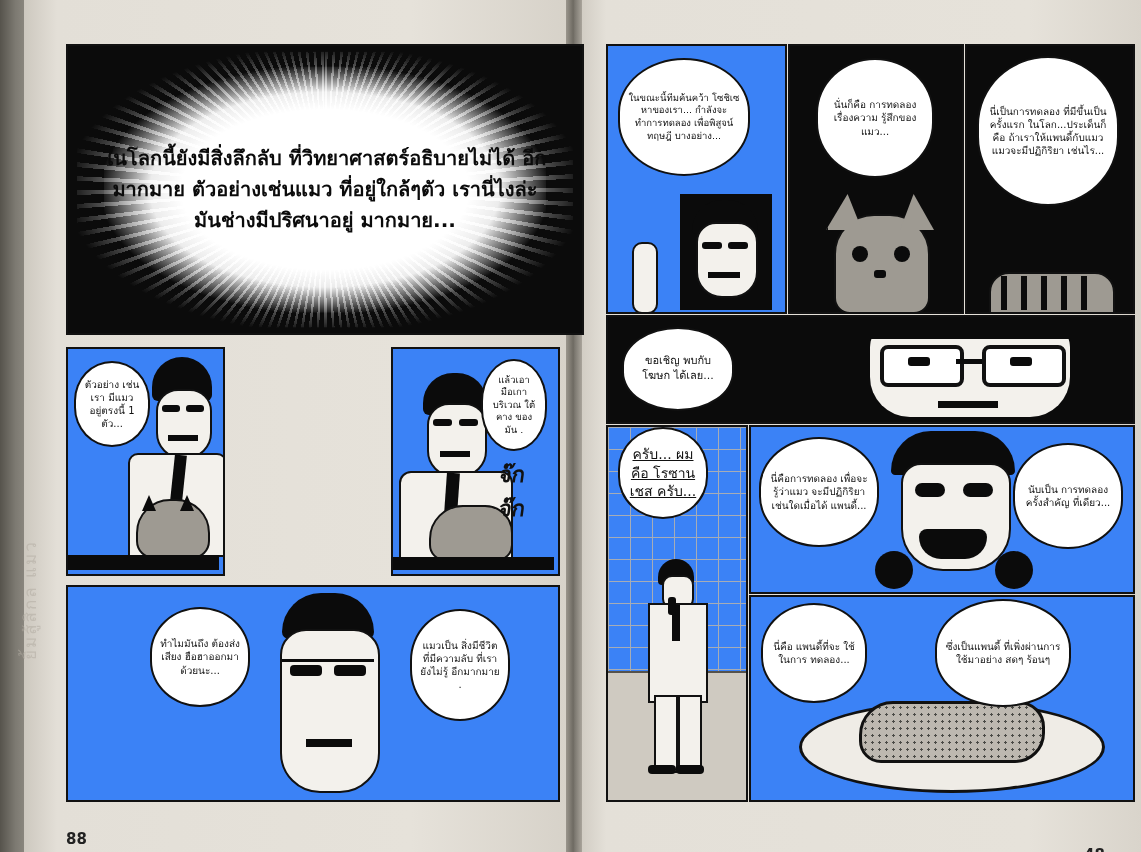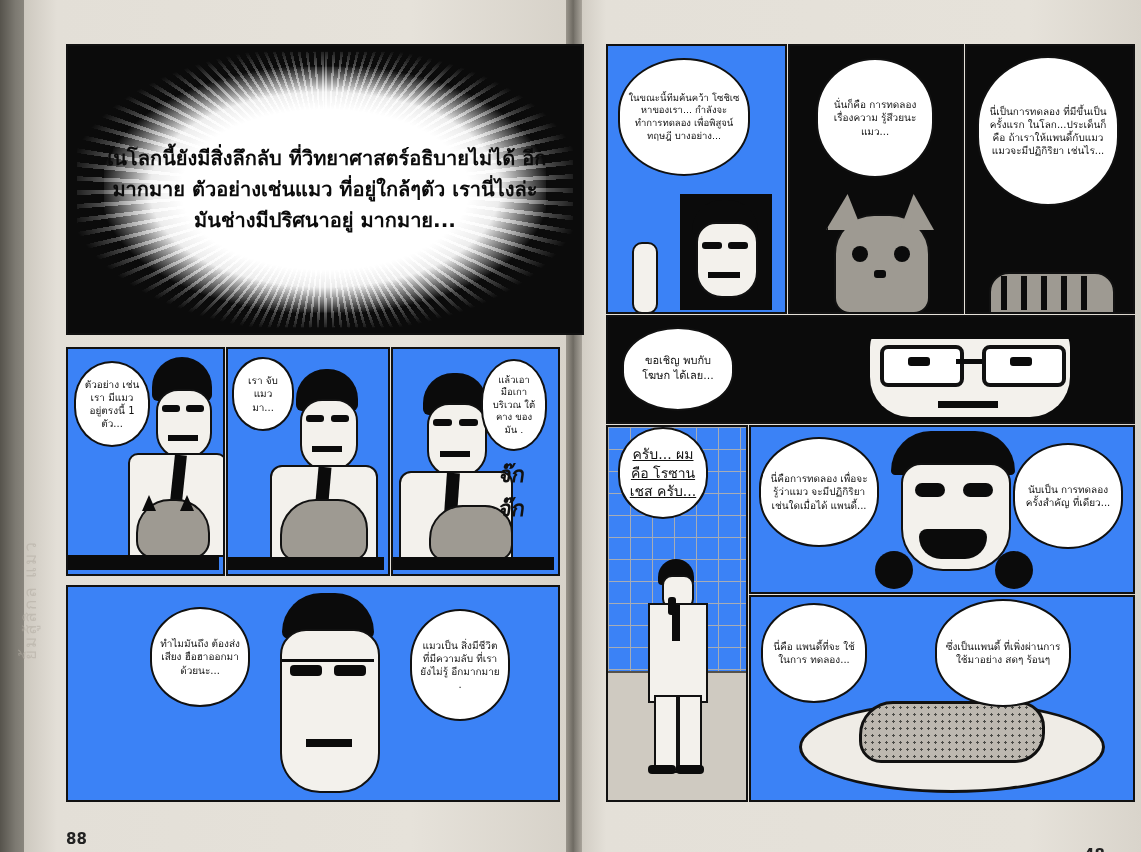--- a/index.html
+++ b/index.html
@@ -120,32 +120,20 @@
     <div class="art blk" style="left:100px;top:86px;width:30px;height:6px;"></div>
     <div class="art wht" style="left:60px;top:104px;width:95px;height:100px;border:2px solid #111;border-radius:10px 10px 0 0;"></div>
     <div class="art blk" style="left:104px;top:106px;width:12px;height:56px;transform:rotate(6deg);"></div>
     <div class="art gry" style="left:68px;top:150px;width:70px;height:56px;border:2px solid #111;border-radius:34px 34px 18px 18px;"></div>
     <div class="art blk" style="left:74px;top:146px;width:14px;height:16px;clip-path:polygon(0 100%,50% 0,100% 100%);"></div>
     <div class="art blk" style="left:112px;top:146px;width:14px;height:16px;clip-path:polygon(0 100%,50% 0,100% 100%);"></div>
     <div class="art blk" style="left:0;top:206px;width:151px;height:15px;"></div>
     <div class="balloon" style="left:6px;top:12px;width:76px;height:86px;font-size:10px;">ตัวอย่าง เช่นเรา มีแมว อยู่ตรงนี้ 1 ตัว...</div>
   </div>
 
-  <div class="panel" style="left:226px;top:347px;width:160px;height:225px;">
-    <div class="art blk" style="left:68px;top:20px;width:62px;height:42px;border-radius:30px 30px 6px 6px;"></div>
-    <div class="art wht" style="left:72px;top:50px;width:54px;height:68px;border-radius:22px 22px 26px 26px;border:2px solid #111;"></div>
-    <div class="art blk" style="left:78px;top:66px;width:18px;height:7px;border-radius:3px;"></div>
-    <div class="art blk" style="left:103px;top:66px;width:18px;height:7px;border-radius:3px;"></div>
-    <div class="art blk" style="left:84px;top:97px;width:30px;height:6px;"></div>
-    <div class="art wht" style="left:42px;top:116px;width:104px;height:92px;border:2px solid #111;border-radius:12px 12px 0 0;"></div>
-    <div class="art blk" style="left:88px;top:118px;width:13px;height:58px;transform:rotate(5deg);"></div>
-    <div class="art gry" style="left:52px;top:150px;width:84px;height:58px;border:2px solid #111;border-radius:36px 30px 16px 16px;"></div>
-    <div class="art blk" style="left:0;top:208px;width:156px;height:13px;"></div>
-    <div class="balloon" style="left:4px;top:8px;width:62px;height:74px;font-size:10px;">เรา จับแมว มา...</div>
-  </div>
 
   <div class="panel" style="left:391px;top:347px;width:165px;height:225px;">
     <div class="art blk" style="left:30px;top:24px;width:64px;height:42px;border-radius:30px 30px 6px 6px;"></div>
     <div class="art wht" style="left:34px;top:54px;width:56px;height:70px;border-radius:22px 22px 26px 26px;border:2px solid #111;"></div>
     <div class="art blk" style="left:40px;top:70px;width:19px;height:7px;border-radius:3px;"></div>
     <div class="art blk" style="left:66px;top:70px;width:19px;height:7px;border-radius:3px;"></div>
     <div class="art blk" style="left:47px;top:102px;width:30px;height:6px;"></div>
     <div class="art wht" style="left:6px;top:122px;width:110px;height:86px;border:2px solid #111;border-radius:12px 12px 0 0;"></div>
     <div class="art blk" style="left:52px;top:124px;width:13px;height:56px;transform:rotate(4deg);"></div>
     <div class="art gry" style="left:36px;top:156px;width:80px;height:52px;border:2px solid #111;border-radius:34px 28px 16px 16px;"></div>
@@ -179,21 +167,21 @@
     <div class="balloon" style="left:10px;top:12px;width:132px;height:118px;font-size:9.5px;">ในขณะนี้ทีมค้นคว้า โซชิเซหาของเรา... กำลังจะทำการทดลอง เพื่อพิสูจน์ทฤษฎี บางอย่าง...</div>
   </div>
 
   <div class="panel black" style="left:788px;top:44px;width:172px;height:266px;">
     <div class="art gry" style="left:44px;top:168px;width:92px;height:96px;border-radius:40px 40px 16px 16px;border:2px solid #111;"></div>
     <div class="art gry" style="left:36px;top:148px;width:34px;height:36px;clip-path:polygon(0 100%,60% 0,100% 100%);border-left:2px solid #111;"></div>
     <div class="art gry" style="left:110px;top:148px;width:34px;height:36px;clip-path:polygon(0 100%,40% 0,100% 100%);"></div>
     <div class="art blk" style="left:62px;top:200px;width:16px;height:16px;border-radius:50%;"></div>
     <div class="art blk" style="left:104px;top:200px;width:16px;height:16px;border-radius:50%;"></div>
     <div class="art blk" style="left:84px;top:224px;width:12px;height:8px;border-radius:3px;"></div>
-    <div class="balloon" style="left:26px;top:12px;width:118px;height:120px;font-size:10px;">นั่นก็คือ การทดลอง เรื่องความ รู้สึวยนะ แมว...</div>
+    <div class="balloon" style="left:26px;top:12px;width:118px;height:120px;font-size:10px;">นั่นก็คือ การทดลอง เรื่องความ รู้สึกของ แมว...</div>
   </div>
 
   <div class="panel black" style="left:965px;top:44px;width:166px;height:266px;">
     <div class="art gry" style="left:22px;top:226px;width:122px;height:40px;border-radius:20px 20px 0 0;border:2px solid #111;"></div>
     <div class="art blk" style="left:34px;top:230px;width:6px;height:34px;"></div>
     <div class="art blk" style="left:54px;top:230px;width:6px;height:34px;"></div>
     <div class="art blk" style="left:74px;top:230px;width:6px;height:34px;"></div>
     <div class="art blk" style="left:94px;top:230px;width:6px;height:34px;"></div>
     <div class="art blk" style="left:114px;top:230px;width:6px;height:34px;"></div>
     <div class="balloon" style="left:10px;top:10px;width:142px;height:150px;font-size:10px;">นี่เป็นการทดลอง ที่มีขึ้นเป็นครั้งแรก ในโลก...ประเด็นก็คือ ถ้าเราให้แพนดี้กับแมว แมวจะมีปฏิกิริยา เช่นไร...</div>

